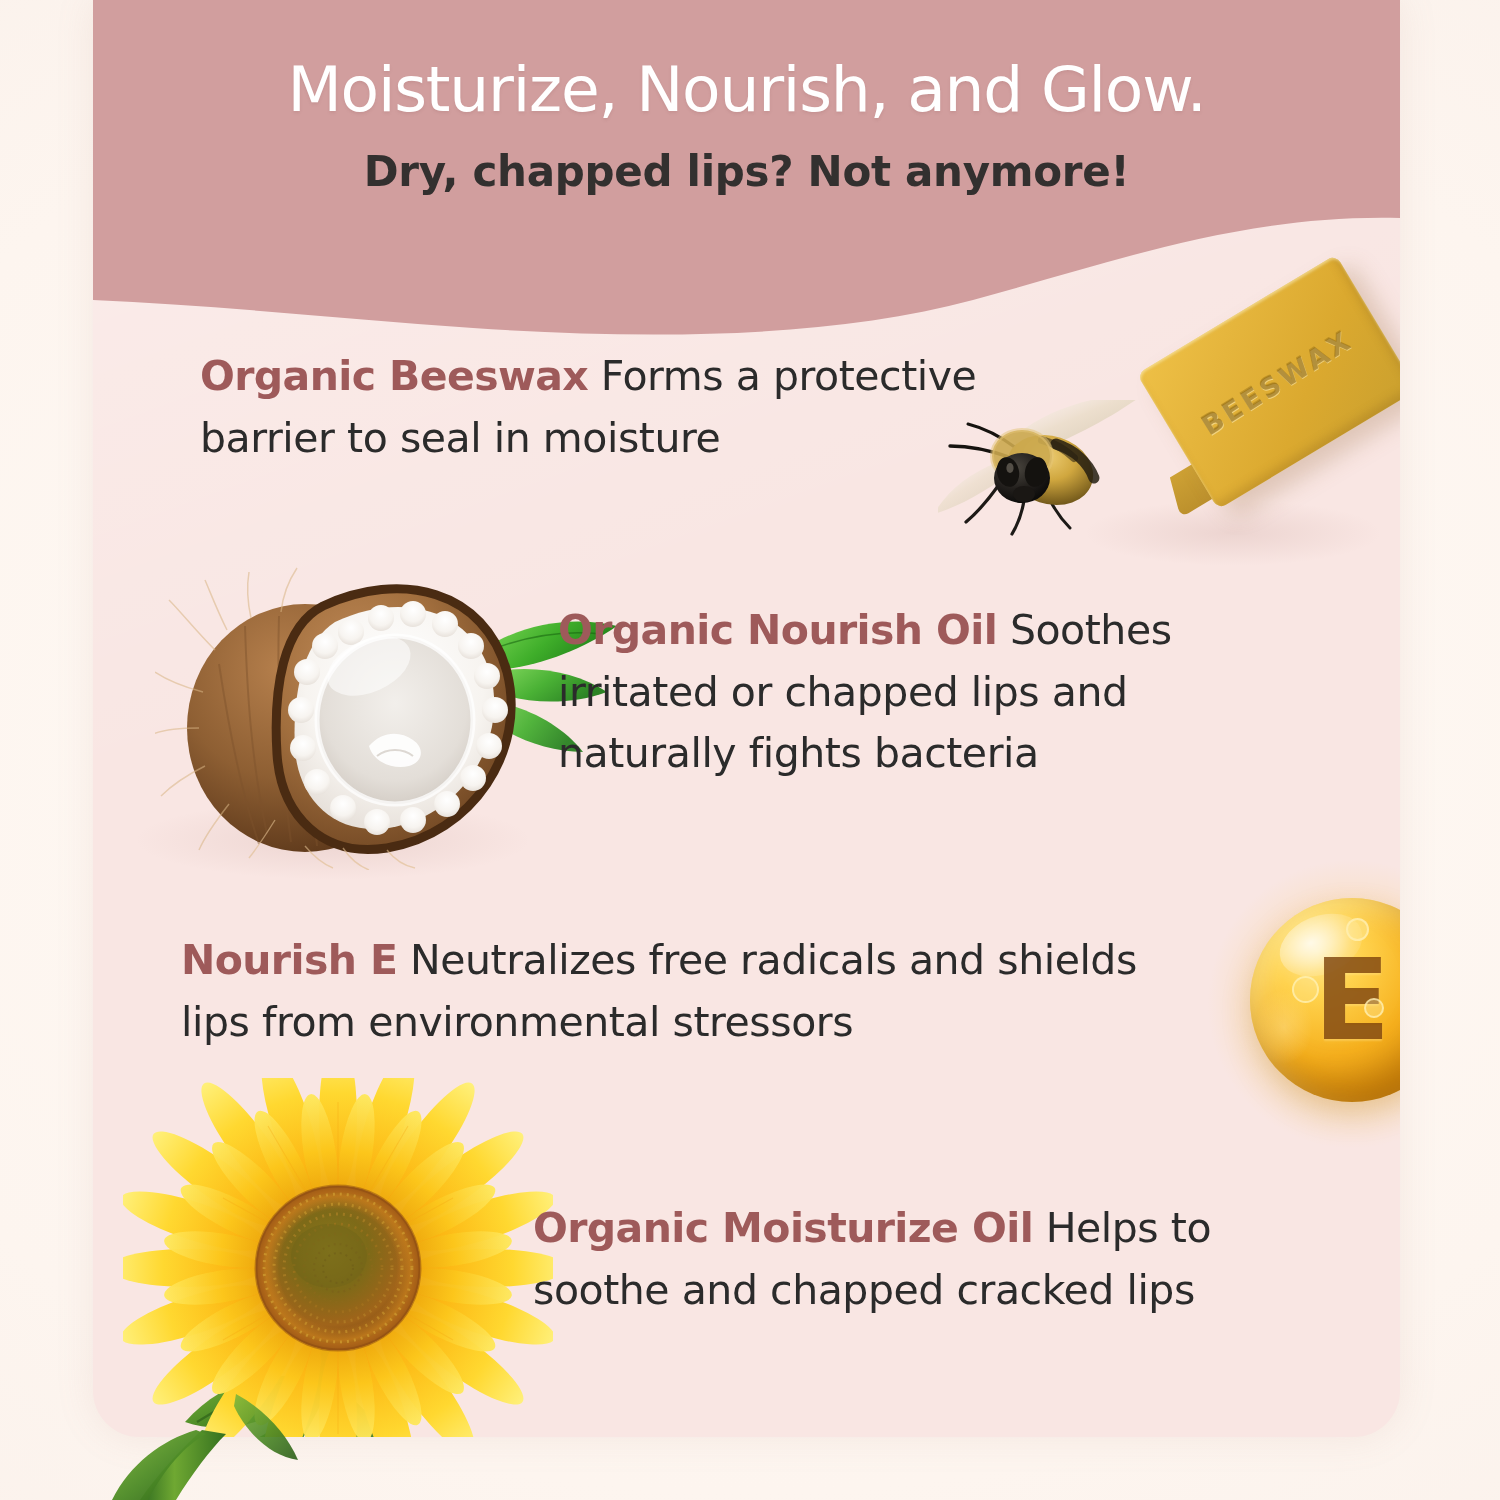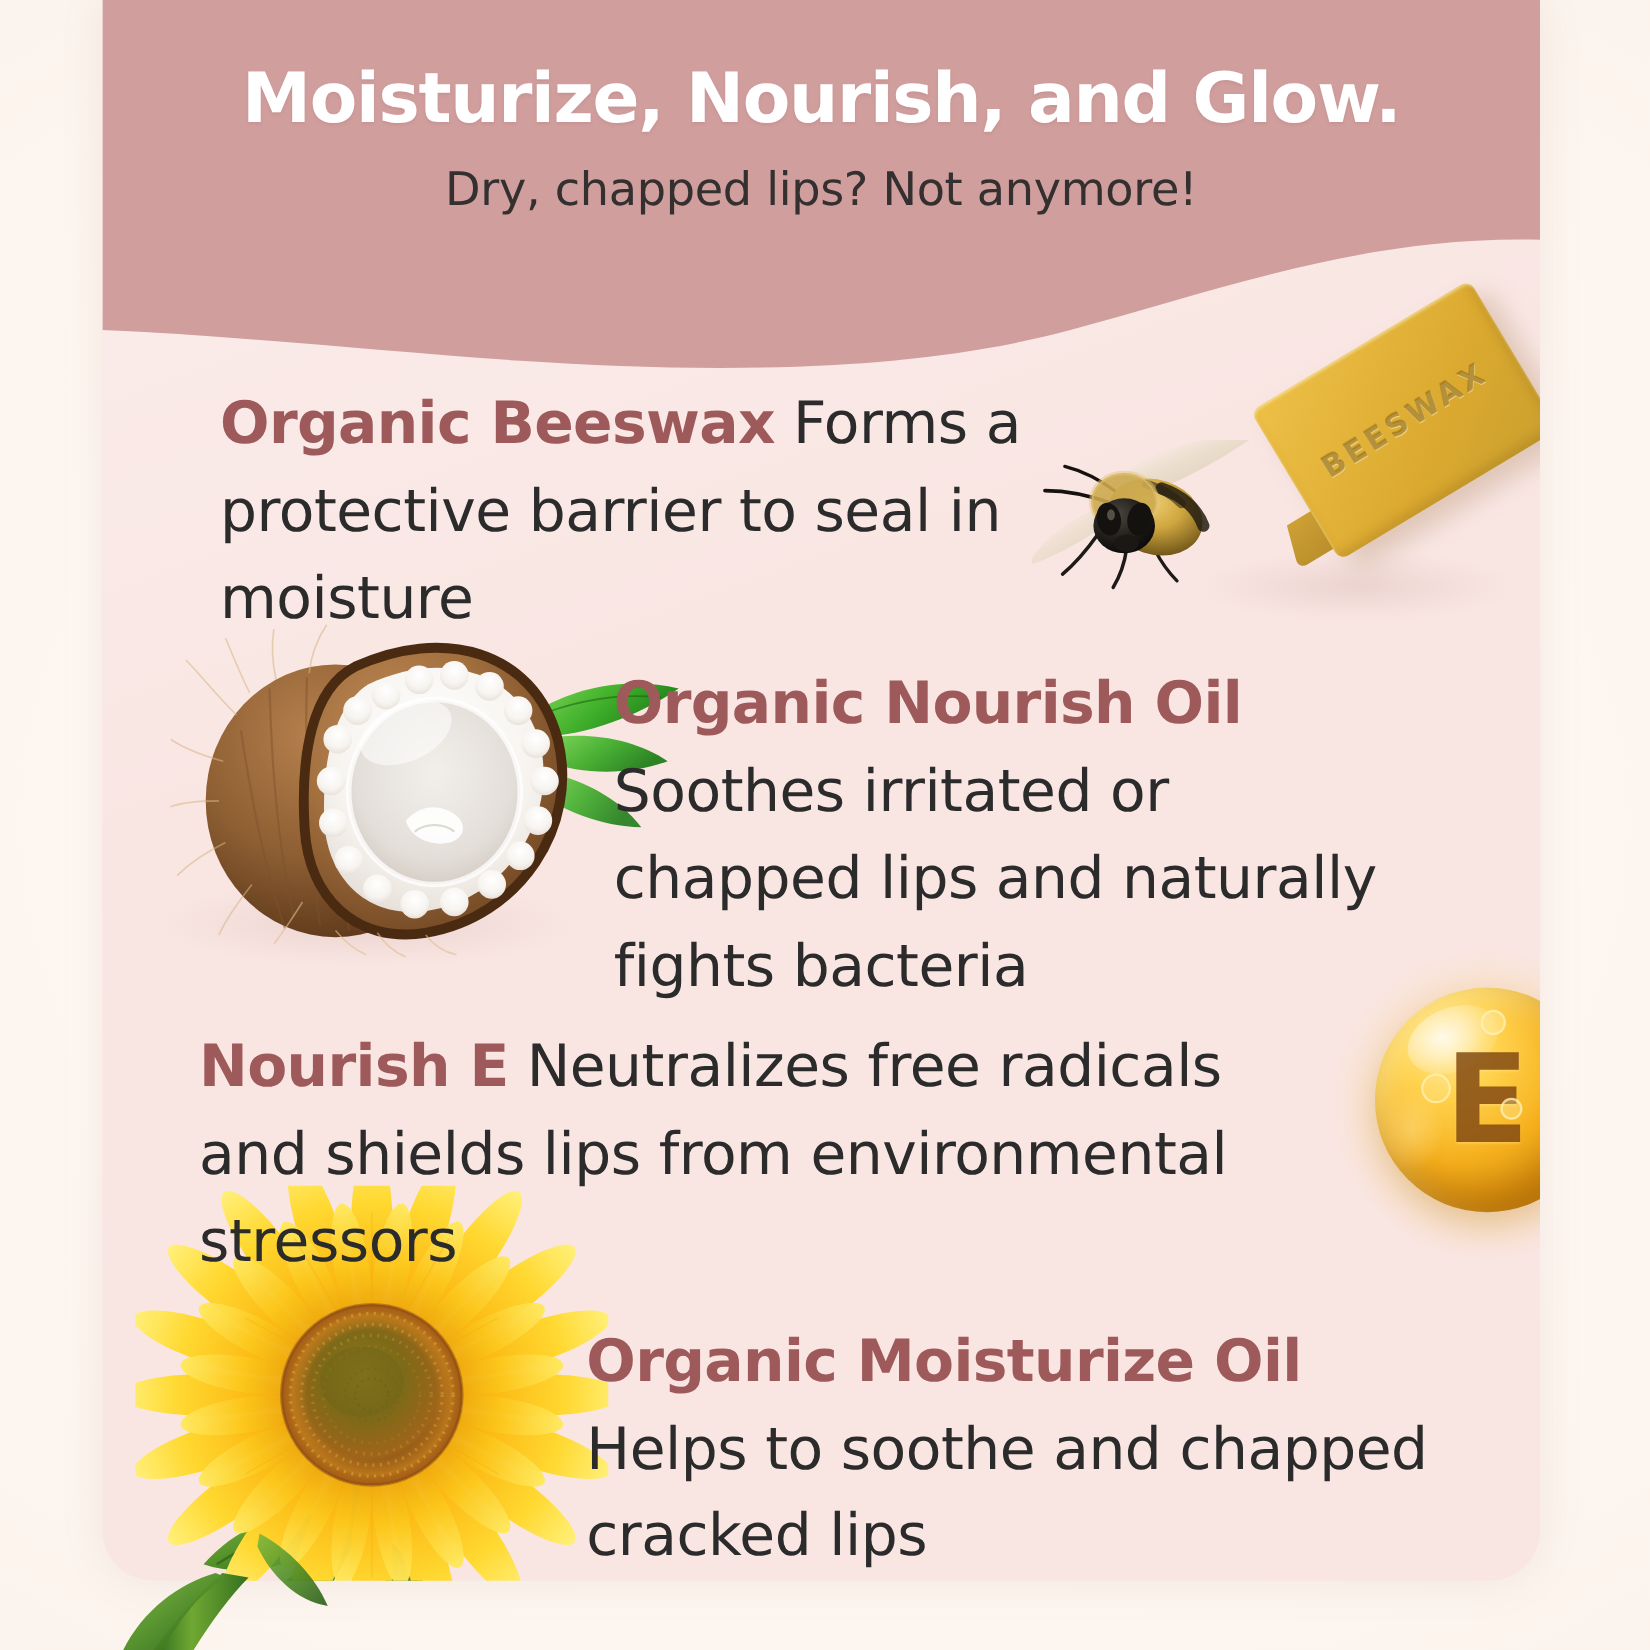--- a/index.html
+++ b/index.html
@@ -40,42 +40,42 @@
   .header svg{display:block;width:1307px;height:340px;}
 
   .header-text{
     position:absolute;left:0;top:0;width:1307px;height:340px;
     display:flex;flex-direction:column;align-items:center;
     padding-top:58px;box-sizing:border-box;
   }
   .headline{
     color:#ffffff;
     font-family:"DejaVu Sans", sans-serif;
-    font-weight:700;
+    font-weight:400;
     font-size:63px;
     letter-spacing:-1.2px;
     line-height:1;
     white-space:nowrap;
     text-shadow:0 2px 3px rgba(150,100,100,.18);
   }
   .subhead{
     color:#33302f;
     font-family:"DejaVu Sans", sans-serif;
-    font-weight:400;
+    font-weight:700;
     font-size:42px;
     letter-spacing:-.3px;
     margin-top:26px;
     white-space:nowrap;
   }
 
   
   .ing{
     position:absolute;
     font-family:"DejaVu Sans", sans-serif;
-    font-size:53px;
+    font-size:41px;
     line-height:1.50;
     color:#2b2b2b;
     letter-spacing:-.45px;
   }
   .ing b{
     color:#9e5a5a;
     font-weight:700;
     letter-spacing:-.6px;
   }
   .ing-beeswax  {left:107px; top:346px;  width:880px;}

